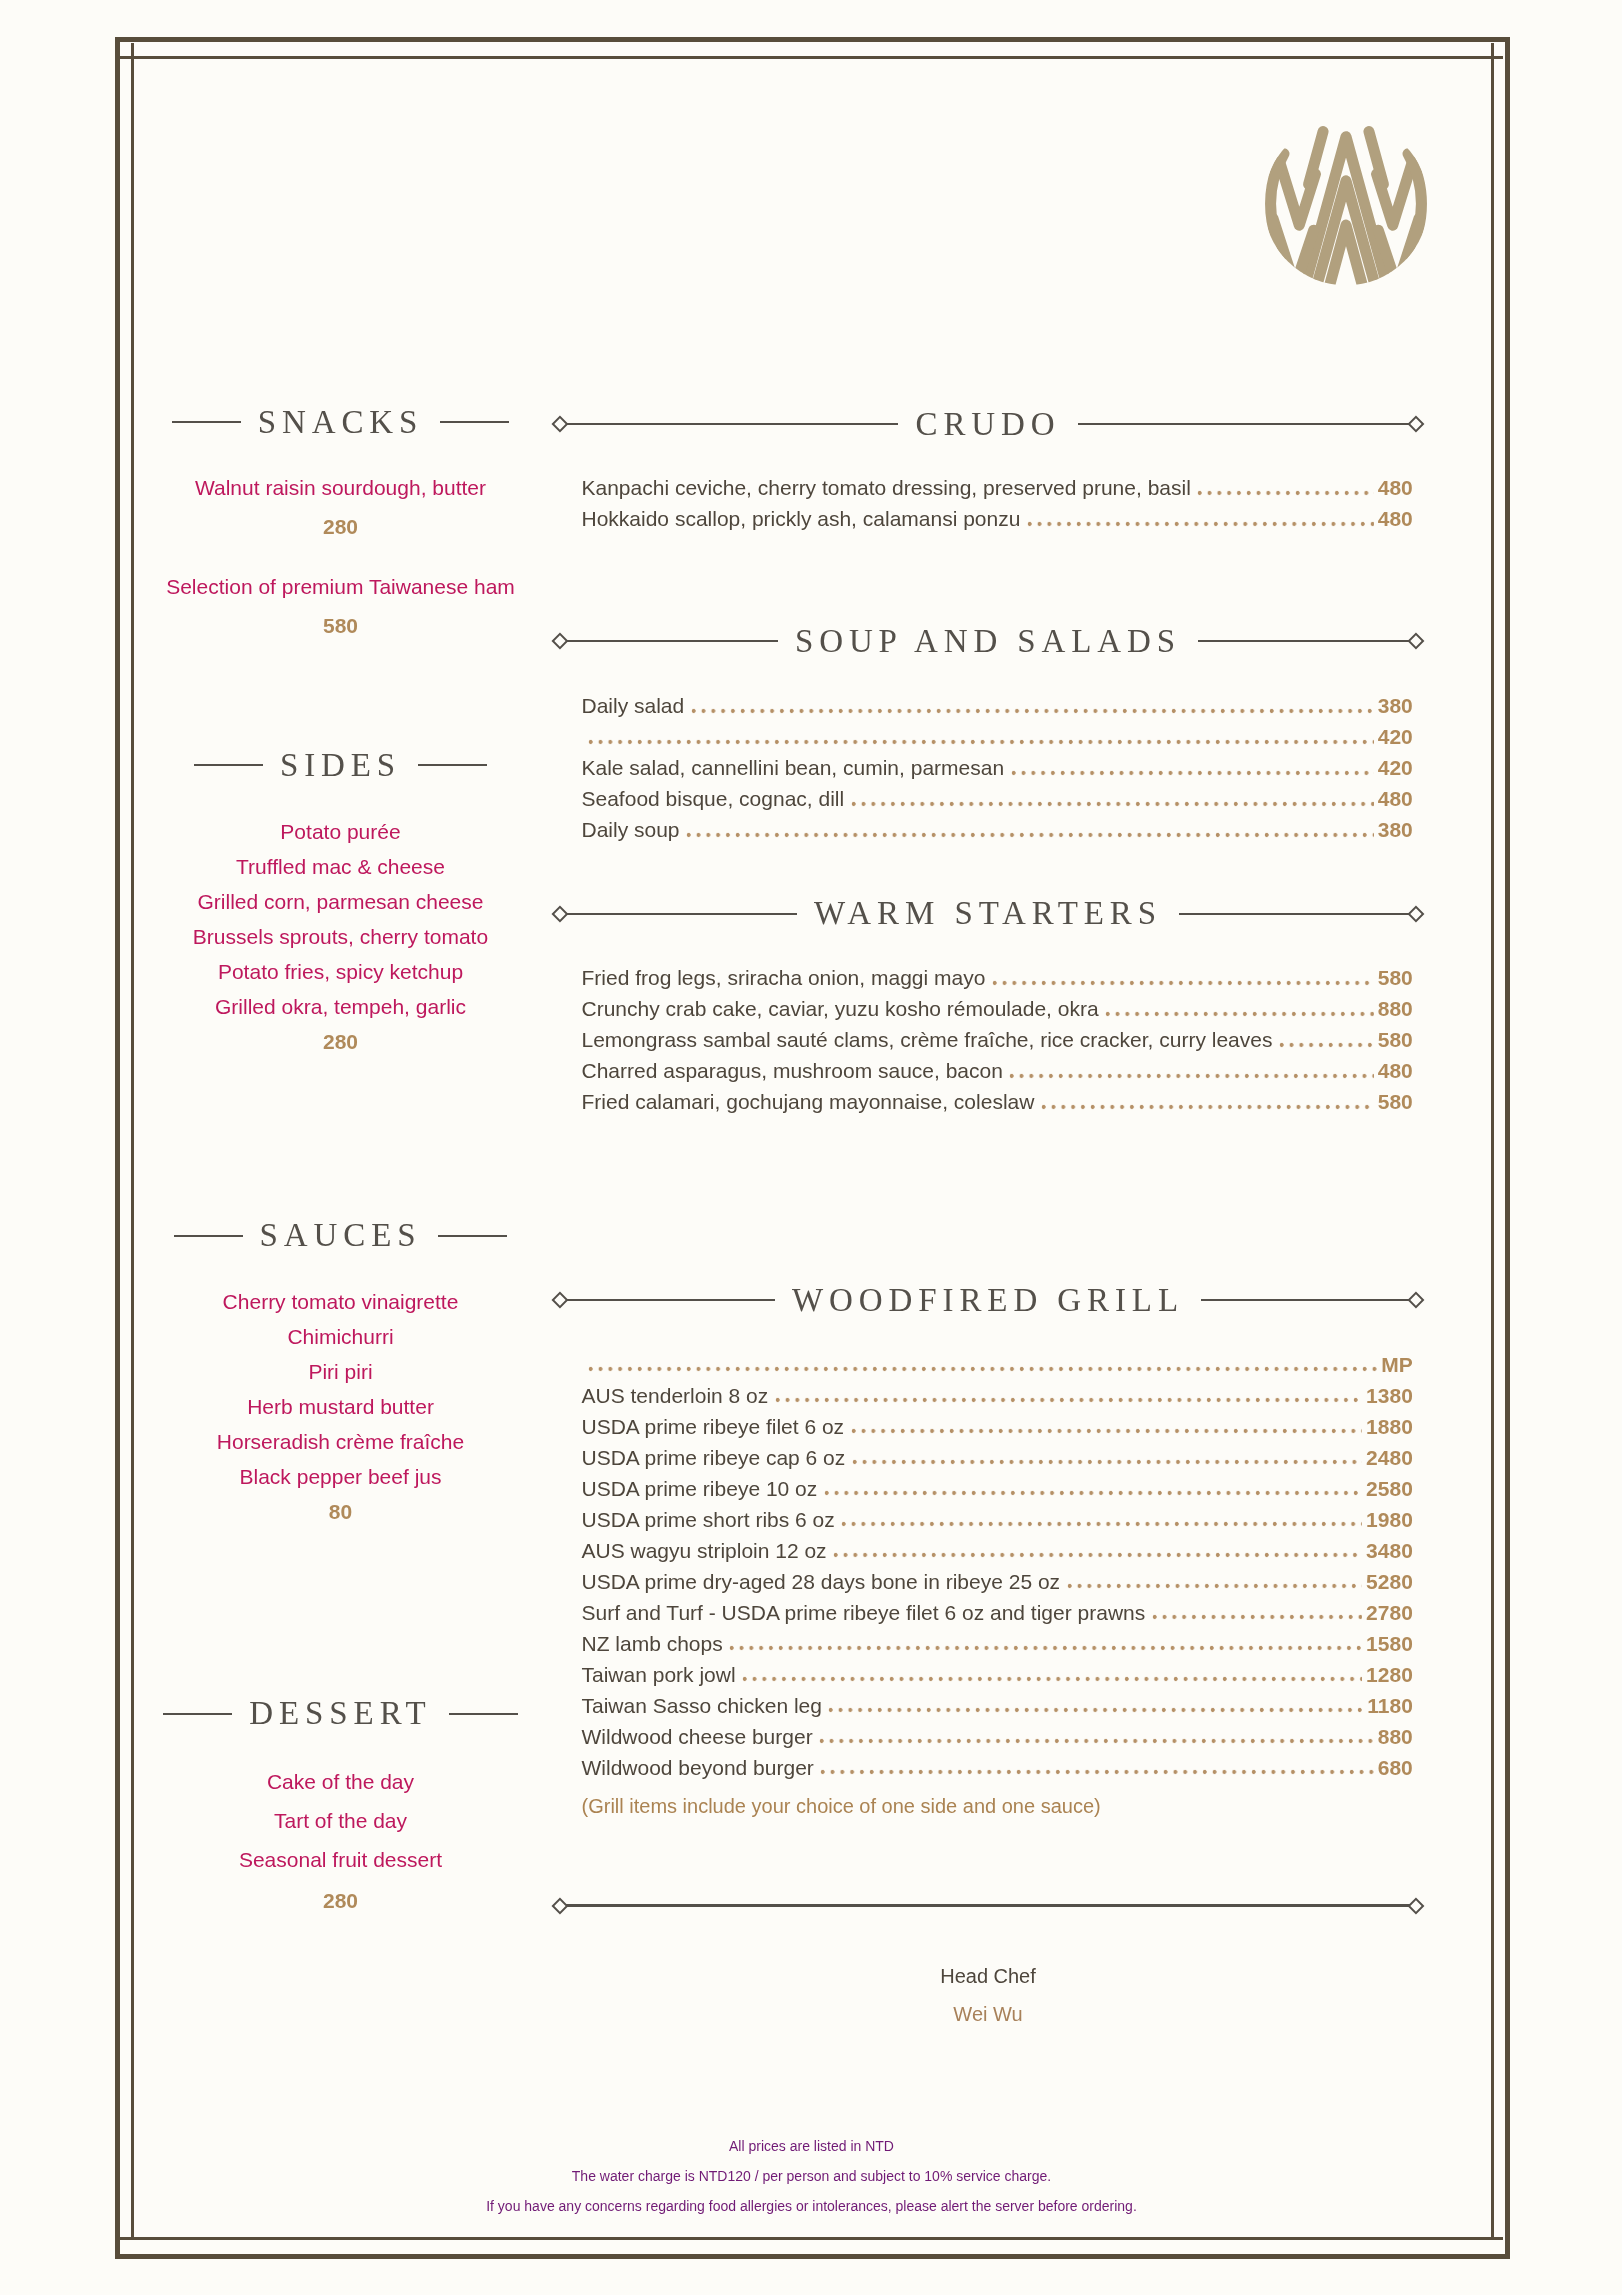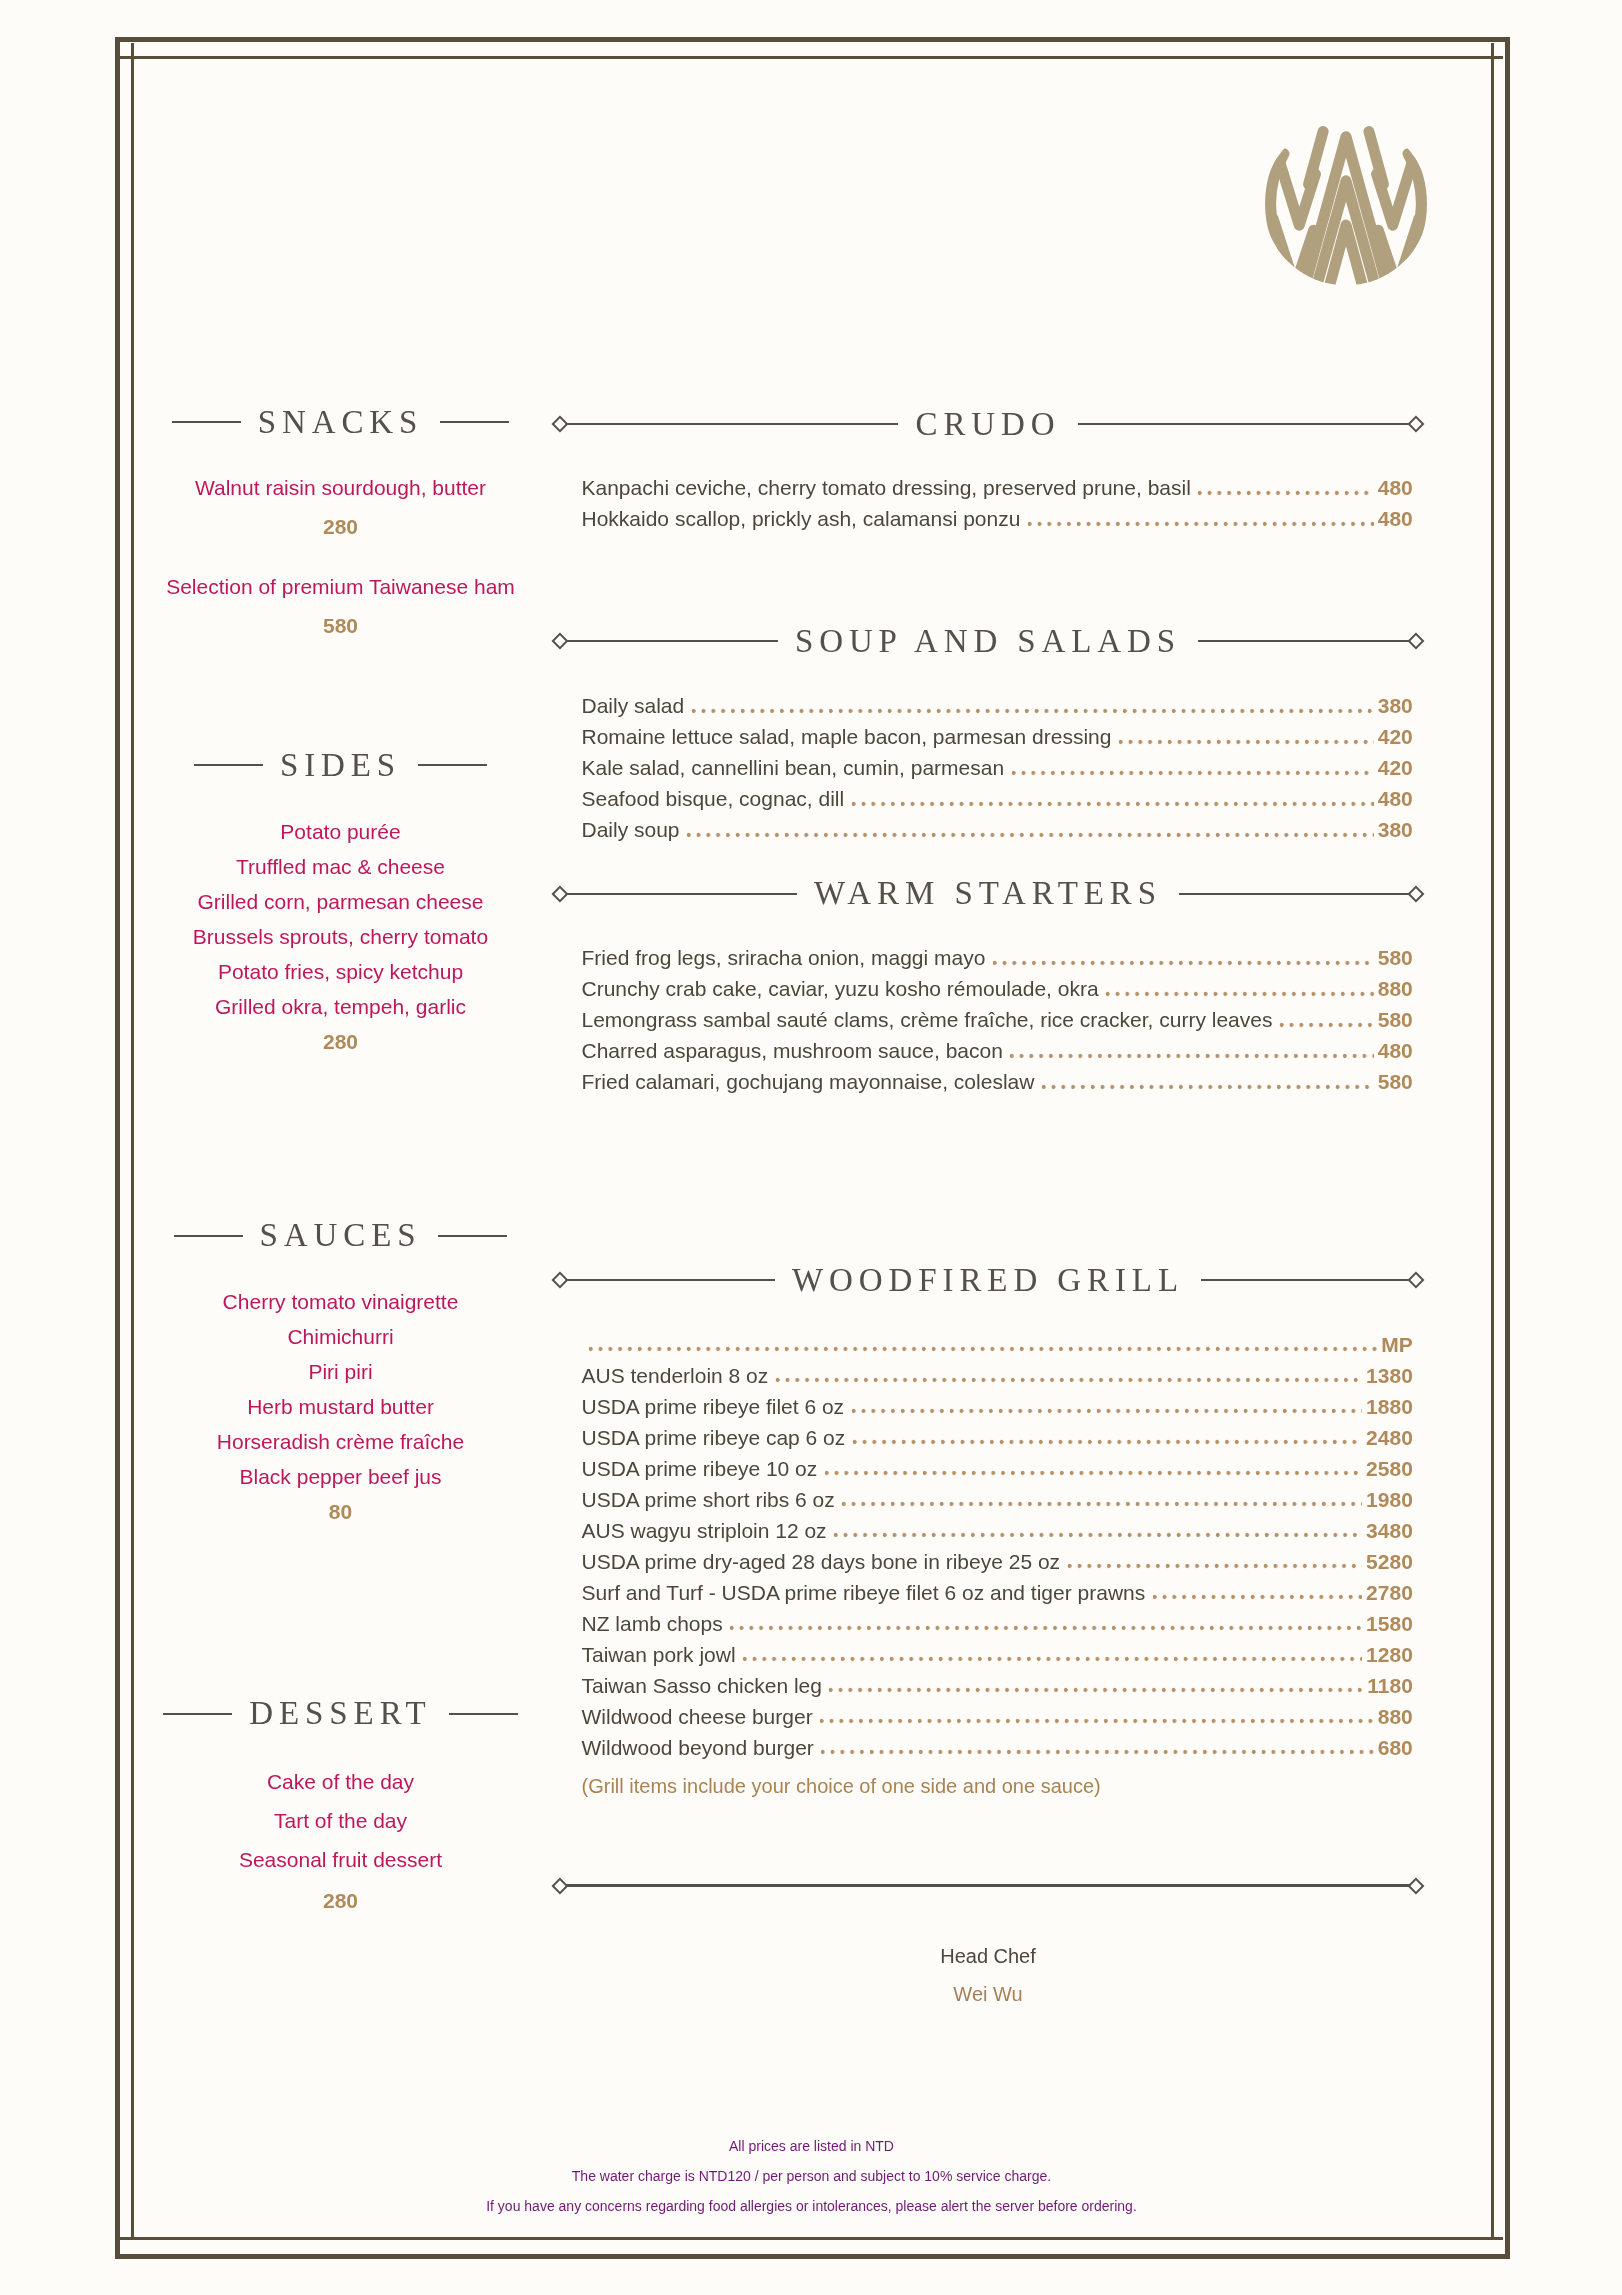--- a/index.html
+++ b/index.html
@@ -36,21 +36,21 @@
   .mrow{display:flex;line-height:31px;font-size:21px;color:#4e463c;}
   .nm{white-space:nowrap;}
   .dots{flex:1;align-self:flex-end;height:5.9px;margin:0 3.9px 7.2px 6.5px;min-width:13px;
     background-image:radial-gradient(circle at 2.6px 2.9px,#b59066 1.8px,transparent 2.2px);
     background-size:9.8px 5.9px;background-repeat:repeat-x;}
   .pr{color:#b08a5a;font-weight:700;white-space:nowrap;}
   .note{color:#ab8352;font-size:20px;line-height:29px;padding-left:27.5px;margin-top:9.2px;}
   
   .col-right section:nth-of-type(1){margin-top:403px;}
   .col-right section:nth-of-type(2){margin-top:86px;}
-  .col-right section:nth-of-type(3){margin-top:28px;}
+  .col-right section:nth-of-type(3){margin-top:48px;}
   .col-right section:nth-of-type(4){margin-top:162px;}
   
   .divider{display:flex;align-items:center;margin-top:79px;}
   .divider .rule{flex:1;height:3.3px;}
   .chef{text-align:center;margin-top:50px;font-size:20px;line-height:29px;}
   .chef-label{color:#4e463c;}
   .chef-name{color:#a8815a;margin-top:9.2px;}
   
   .lsec .g{margin-top:25px;}
   .lline{line-height:35px;font-size:21px;color:#be185d;white-space:nowrap;}
@@ -195,21 +195,20 @@
             <span class="rule"></span>
             <span class="dmd"></span>
           </h2>
           <ul class="items">
             <li class="mrow">
               <span class="nm">Daily salad</span>
               <span class="dots"></span>
               <span class="pr">380</span>
             </li>
             <li class="mrow">
-              <span class="nm">Romaine lettuce salad, maple bacon, parmesan dressing</span>
               <span class="dots"></span>
               <span class="pr">420</span>
             </li>
             <li class="mrow">
               <span class="nm">Kale salad, cannellini bean, cumin, parmesan</span>
               <span class="dots"></span>
               <span class="pr">420</span>
             </li>
             <li class="mrow">
               <span class="nm">Seafood bisque, cognac, dill</span>

